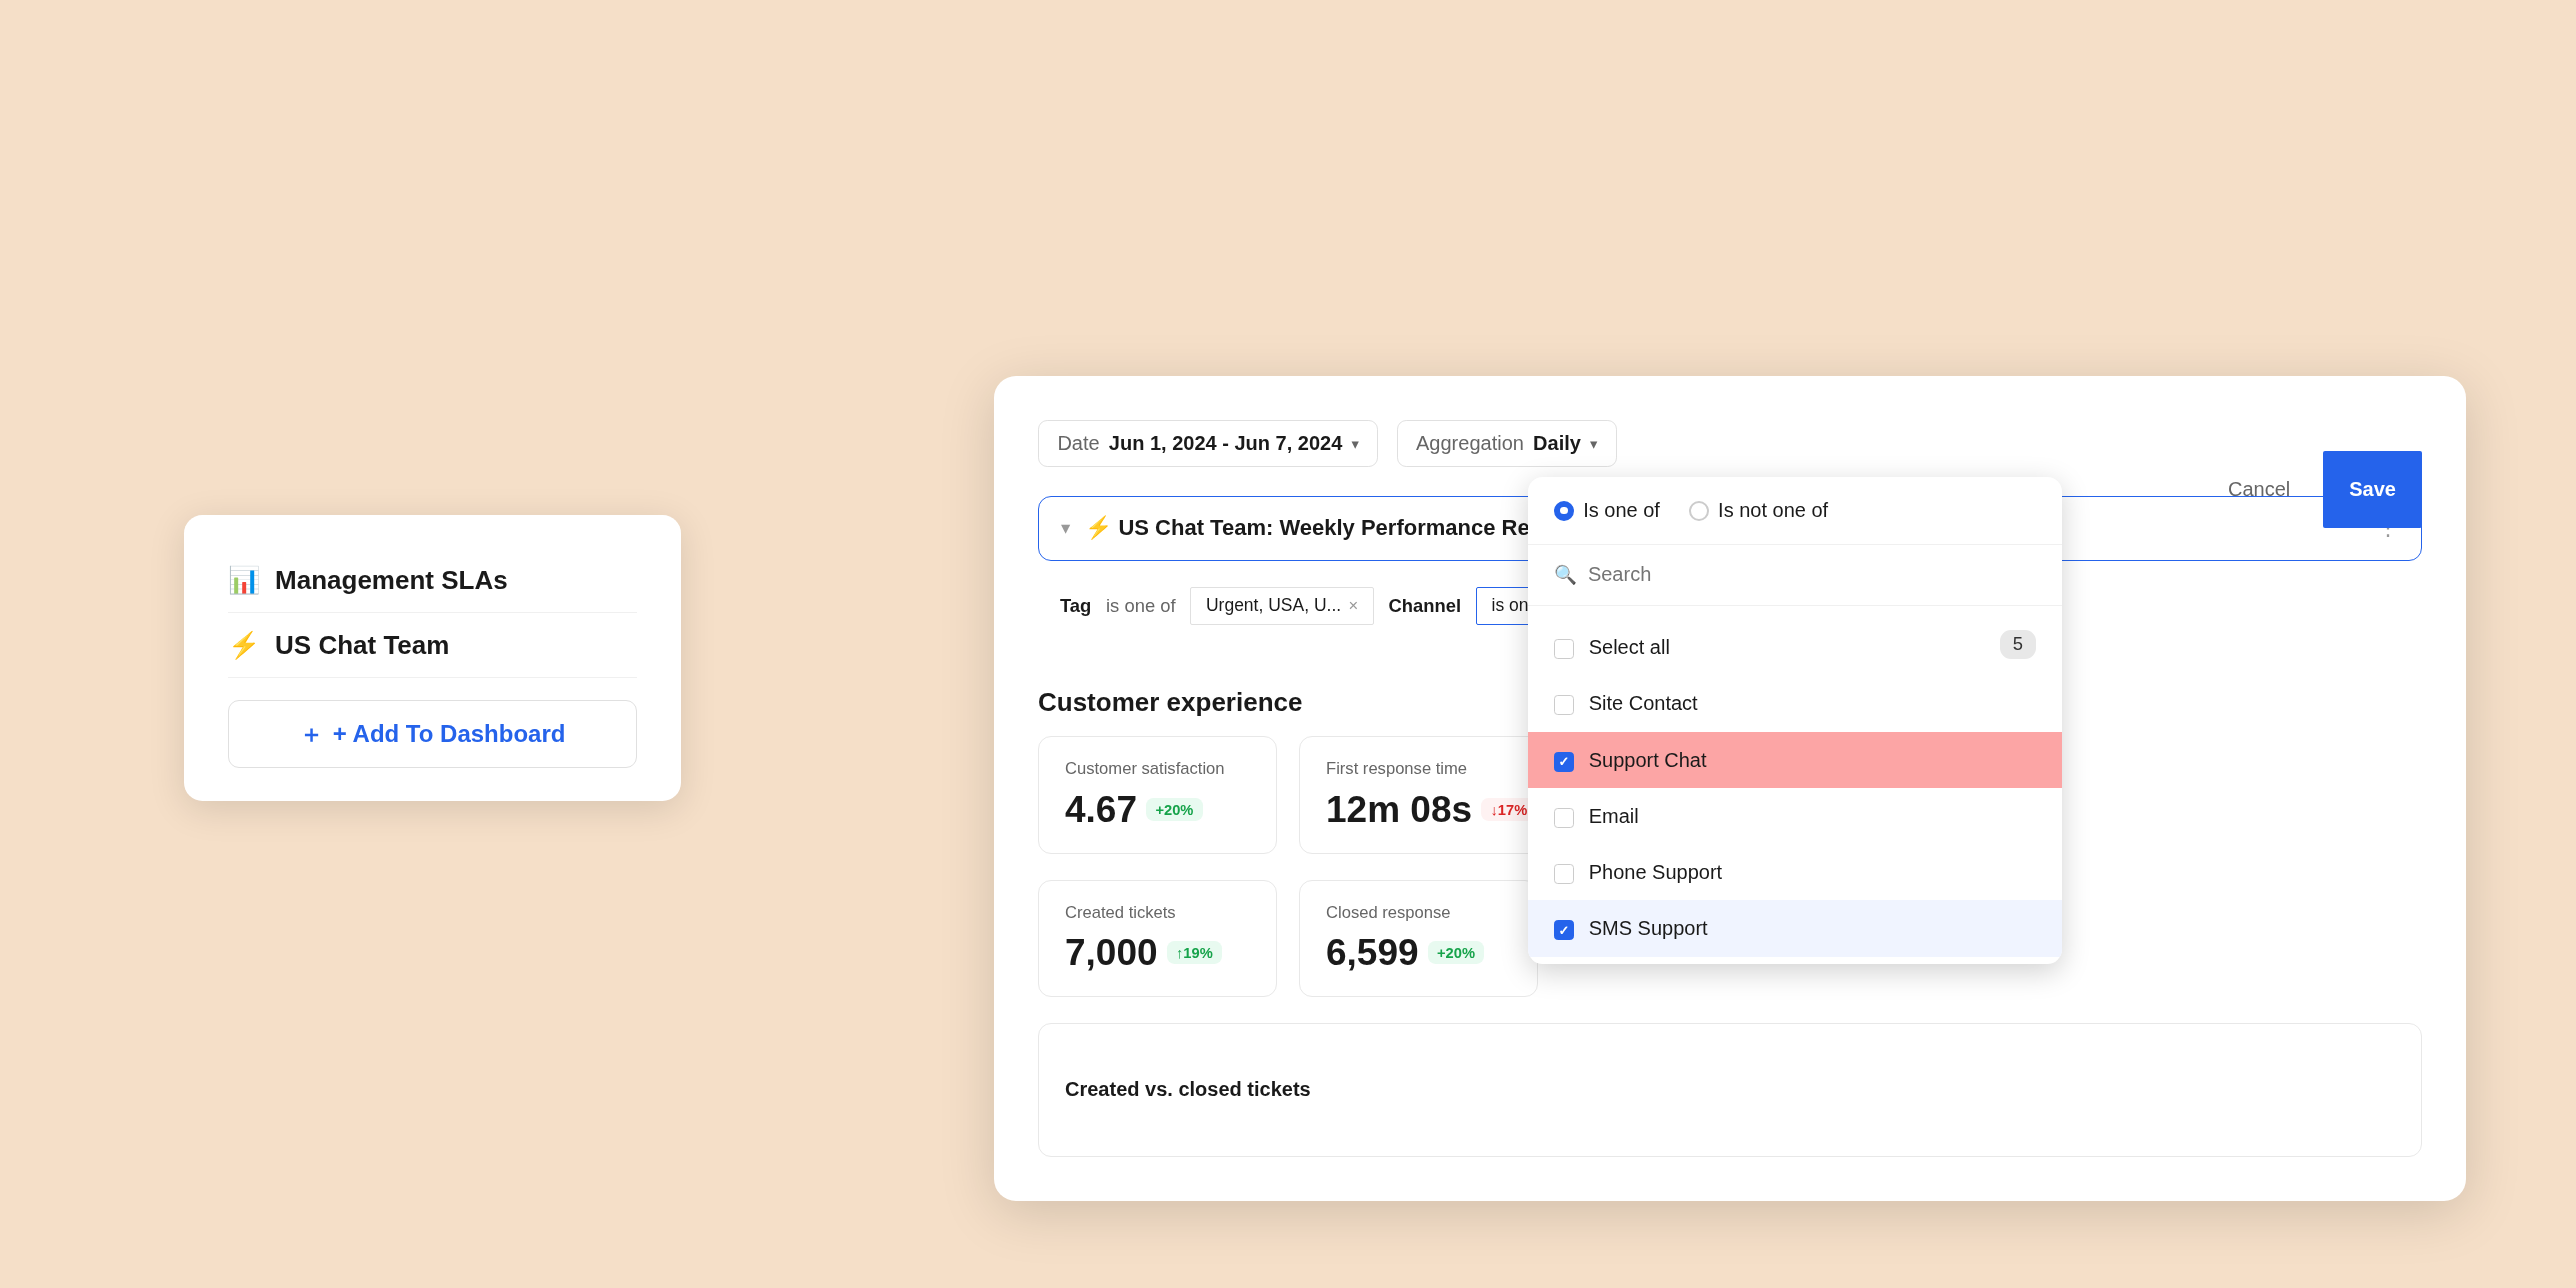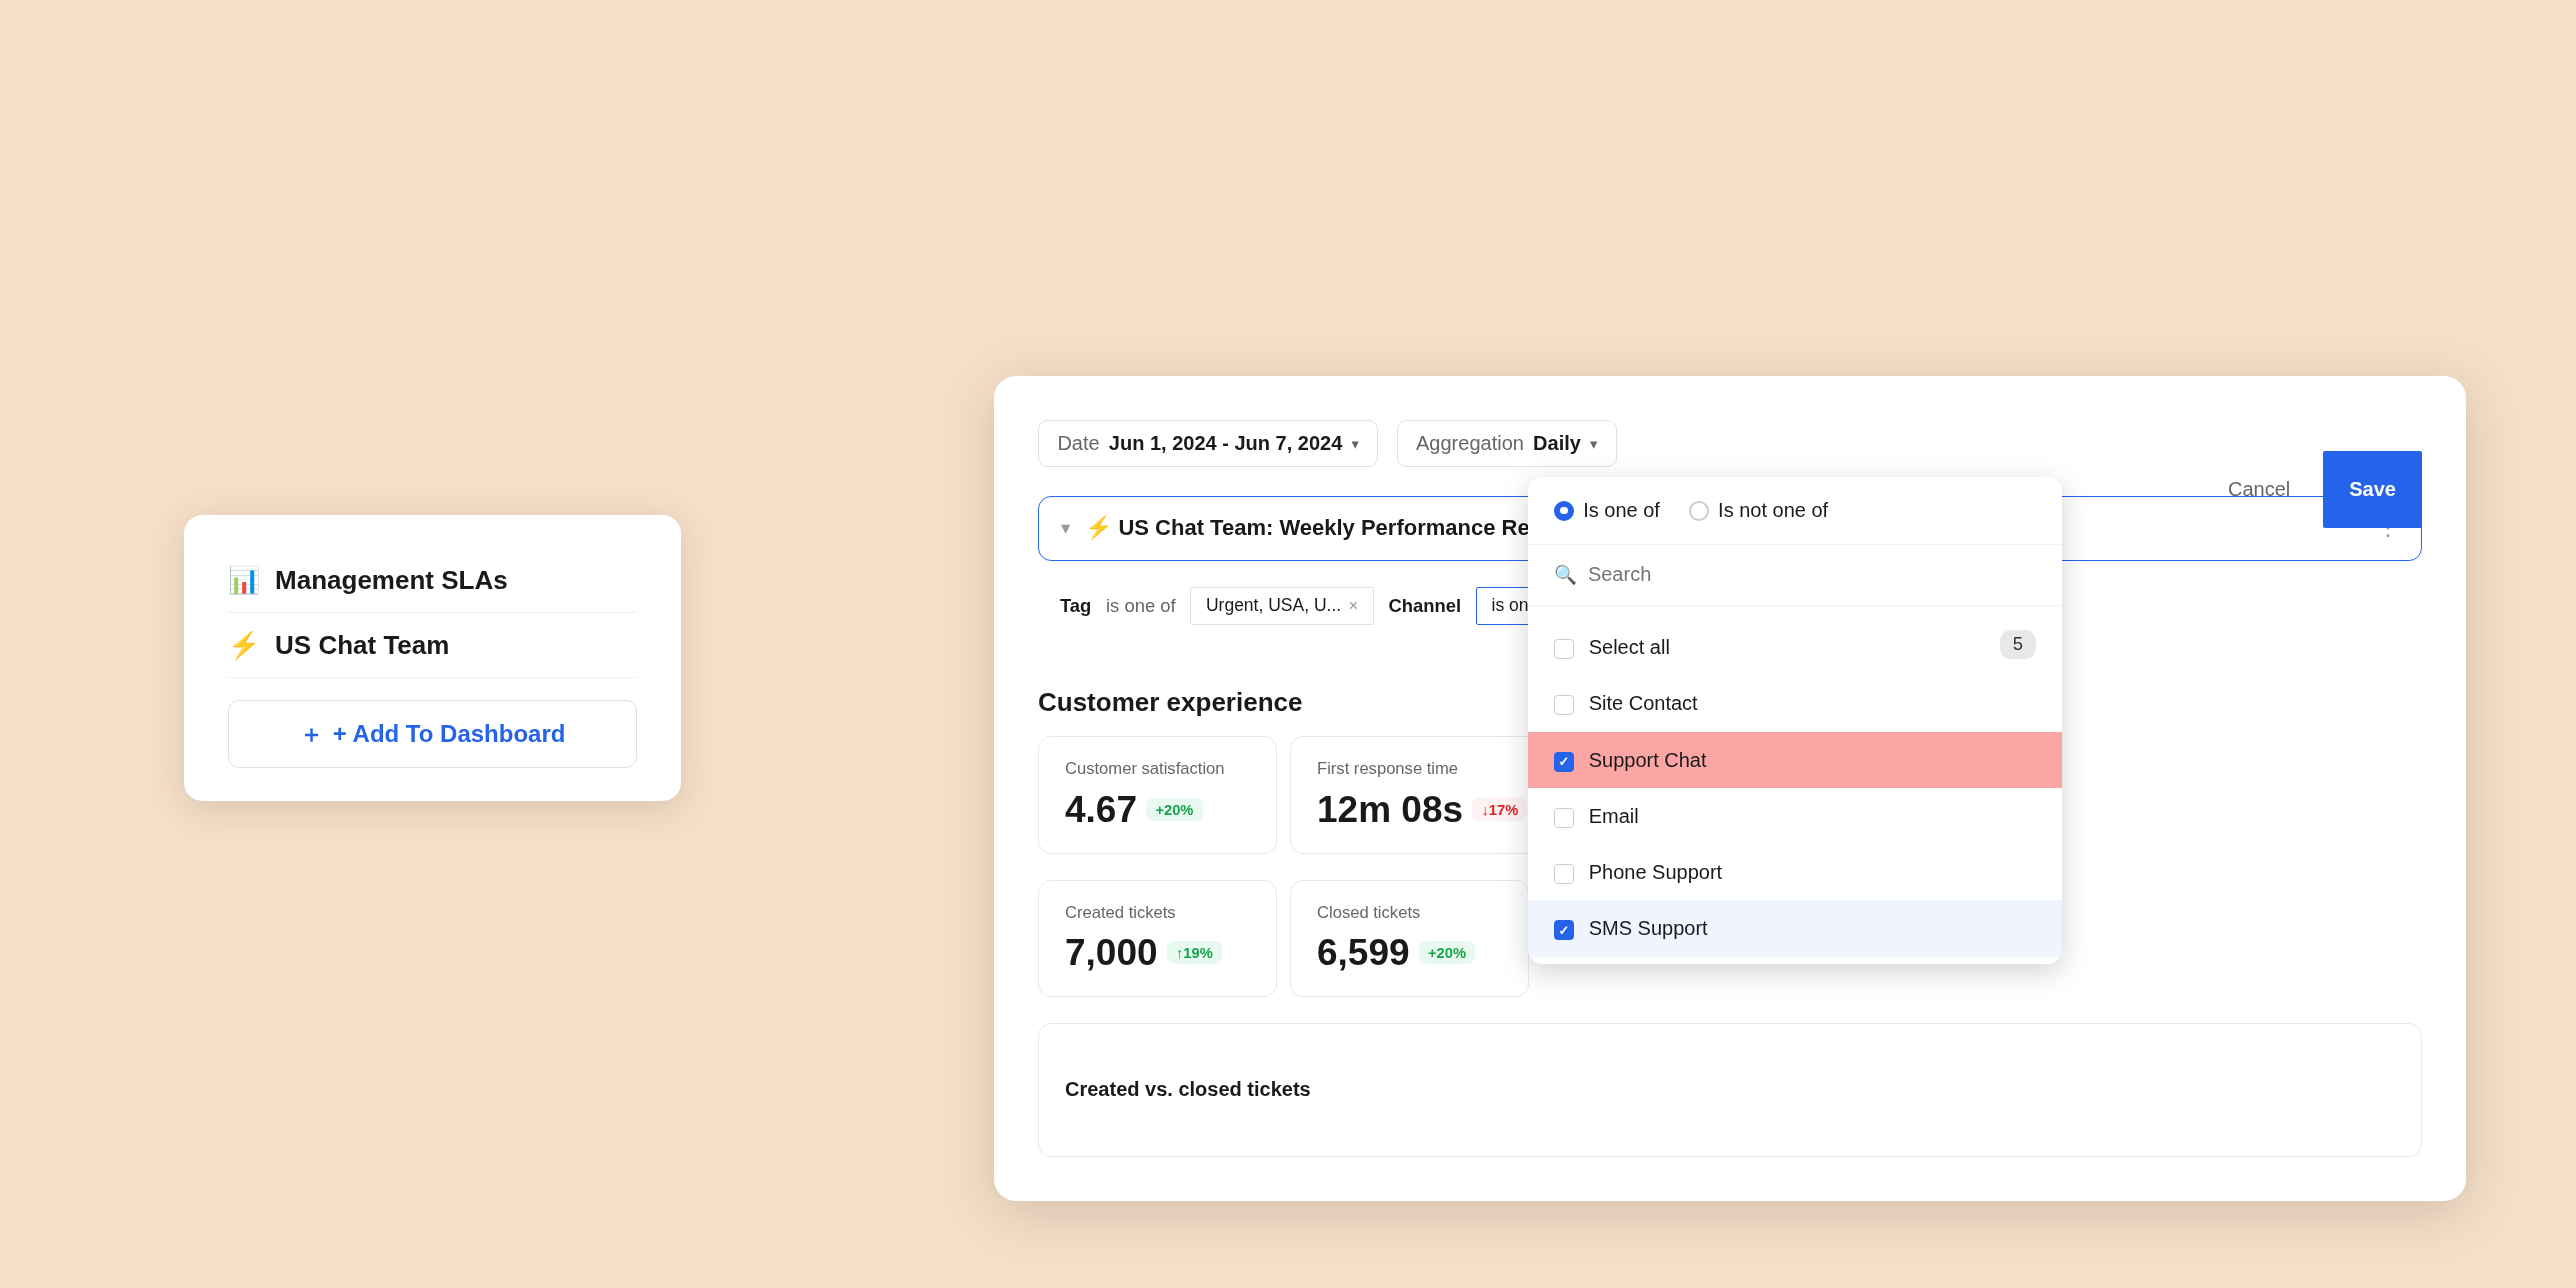--- a/index.html
+++ b/index.html
@@ -350,21 +350,21 @@
 
     
     .section-title {
       font-size: 26px;
       font-weight: 700;
       color: #1a1a1a;
       margin-bottom: 18.4px;
     }
     .metrics-grid {
       display: flex;
-      gap: 13px;
+      gap: 22px;
       flex-wrap: wrap;
       margin-bottom: 26px;
     }
     .metric-card {
       background: #fff;
       border: 1.4px solid #e8e8e8;
       border-radius: 13px;
       padding: 22px 26px;
       min-width: 239px;
     }
@@ -566,21 +566,21 @@
   <div class="section-divider">
     <div class="metrics-grid">
       <div class="metric-card">
         <div class="metric-card-label">Created tickets</div>
         <div class="metric-card-value">
           <span>7,000</span>
           <span class="metric-badge up">↑19%</span>
         </div>
       </div>
       <div class="metric-card">
-        <div class="metric-card-label">Closed tickets</div>
+        <div class="metric-card-label">Closed response</div>
         <div class="metric-card-value">
           <span>6,599</span>
           <span class="metric-badge up">+20%</span>
         </div>
       </div>
     </div>
   </div>
 
   <div class="chart-placeholder">
     <span class="chart-label">Created vs. closed tickets</span>

